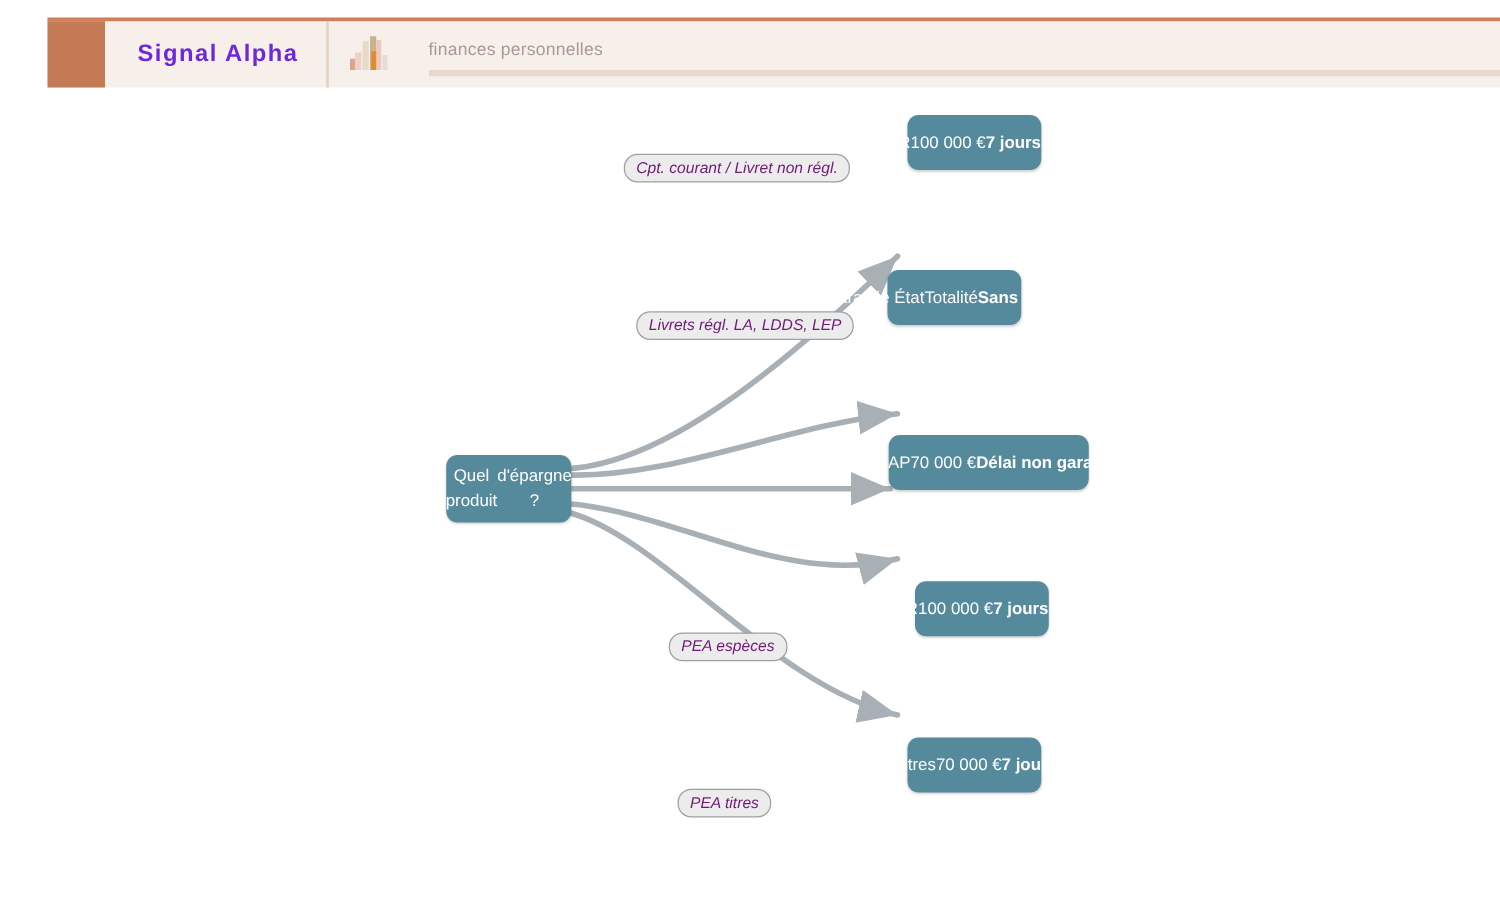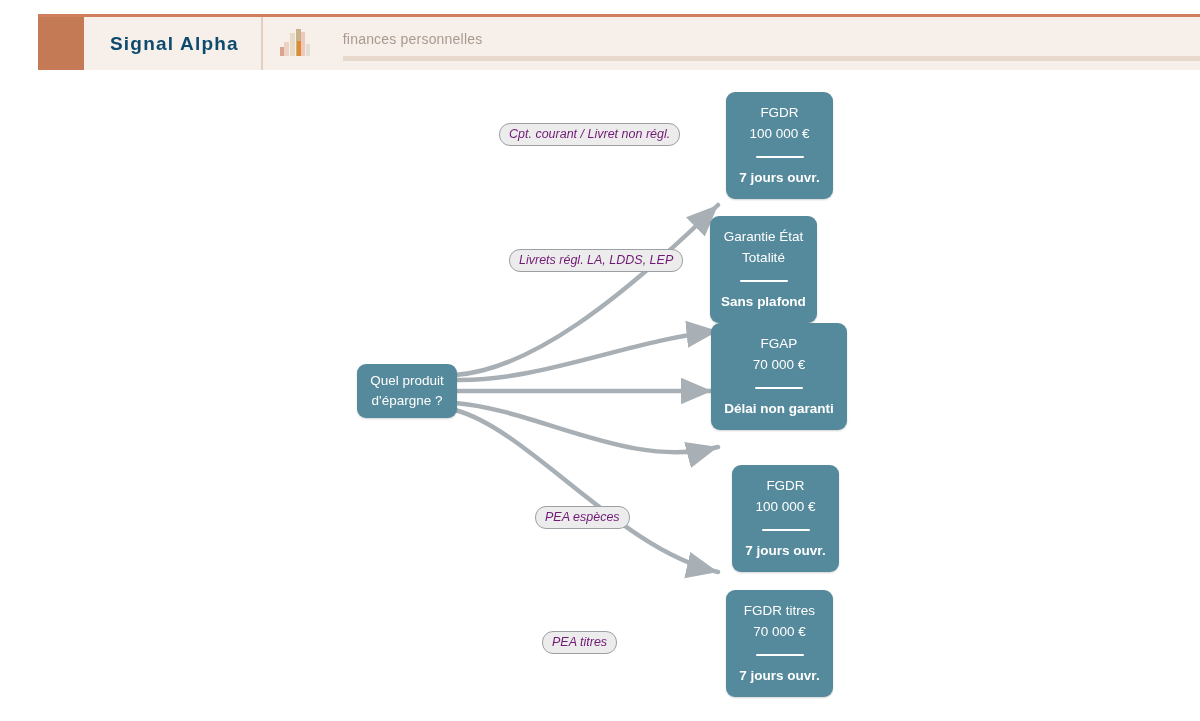--- a/index.html
+++ b/index.html
@@ -30,21 +30,21 @@
     flex: 0 0 auto;
     display: flex;
     align-items: center;
     padding: 0 22px 0 26px;
     border-right: 2px solid #e3cfc2;
     height: 100%;
   }
   #brand-title {
     font-size: 19px;
     font-weight: bold;
-    color: #0c4a6e;
+    color: #6d28d9;
     letter-spacing: 1.2px;
     white-space: nowrap;
   }
   #chart-icon-wrap {
     flex: 0 0 auto;
     display: flex;
     align-items: flex-end;
     padding: 0 14px 0 16px;
     height: 100%;
     padding-bottom: 13px;
@@ -79,21 +79,20 @@
   }
   #edges { position: absolute; left: 0; top: 0; }
 
   .node {
     position: absolute;
     background: #55899c;
     color: #ffffff;
     border-radius: 9px;
     text-align: center;
     display: flex;
-    flex-direction: column;
     align-items: center;
     justify-content: center;
     box-shadow: 0 1px 2px rgba(0,0,0,0.18);
   }
   #root-node {
     left: 357px; top: 294px;
     width: 100px; height: 54px;
     font-size: 13.5px;
     line-height: 1.45;
     padding: 0 12px;
@@ -186,21 +185,21 @@
   </div>
 
   <div class="edge-label" style="left:509px; top:179px;">Livrets régl. LA, LDDS, LEP</div>
   <div class="node leaf-node" style="left:710px; top:146px;">
     <span class="leaf-head">Garantie État</span>
     <span class="leaf-amount">Totalité</span>
     <div class="leaf-rule"></div>
     <span class="leaf-foot">Sans plafond</span>
   </div>
 
-  <div class="node leaf-node" style="left:711px; top:253px; width:136px;">
+  <div class="node leaf-node" style="left:711px; top:278px; width:160px;">
     <span class="leaf-head">FGAP</span>
     <span class="leaf-amount">70 000 €</span>
     <div class="leaf-rule"></div>
     <span class="leaf-foot">Délai non garanti</span>
   </div>
 
   <div class="edge-label" style="left:535px; top:436px;">PEA espèces</div>
   <div class="node leaf-node" style="left:732px; top:395px;">
     <span class="leaf-head">FGDR</span>
     <span class="leaf-amount">100 000 €</span>

